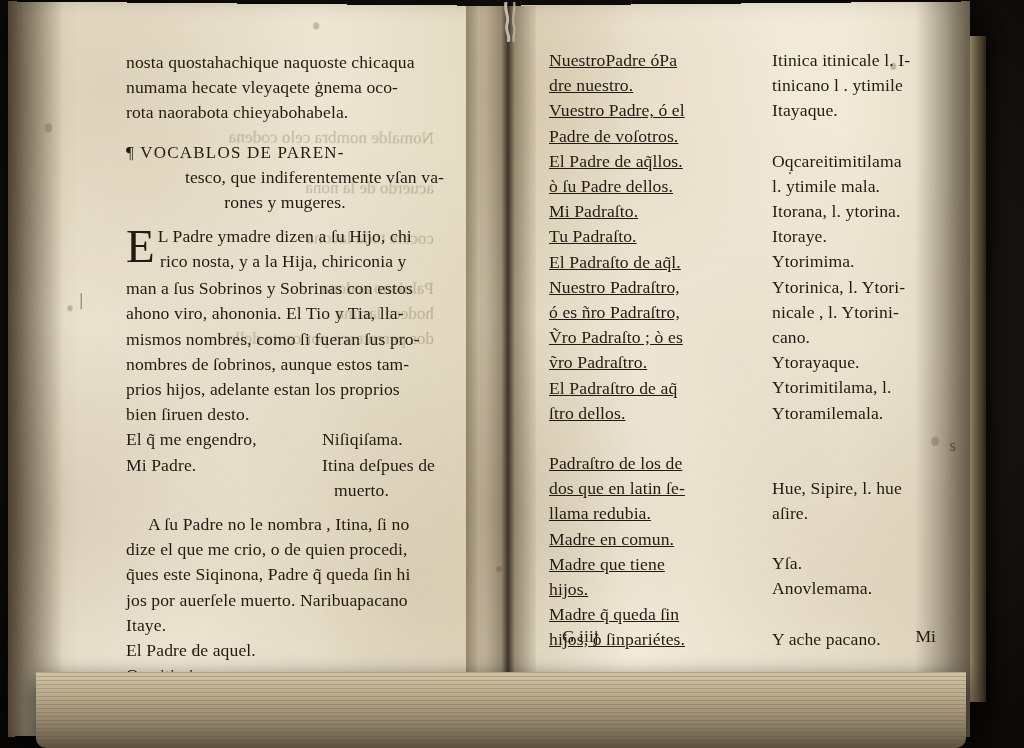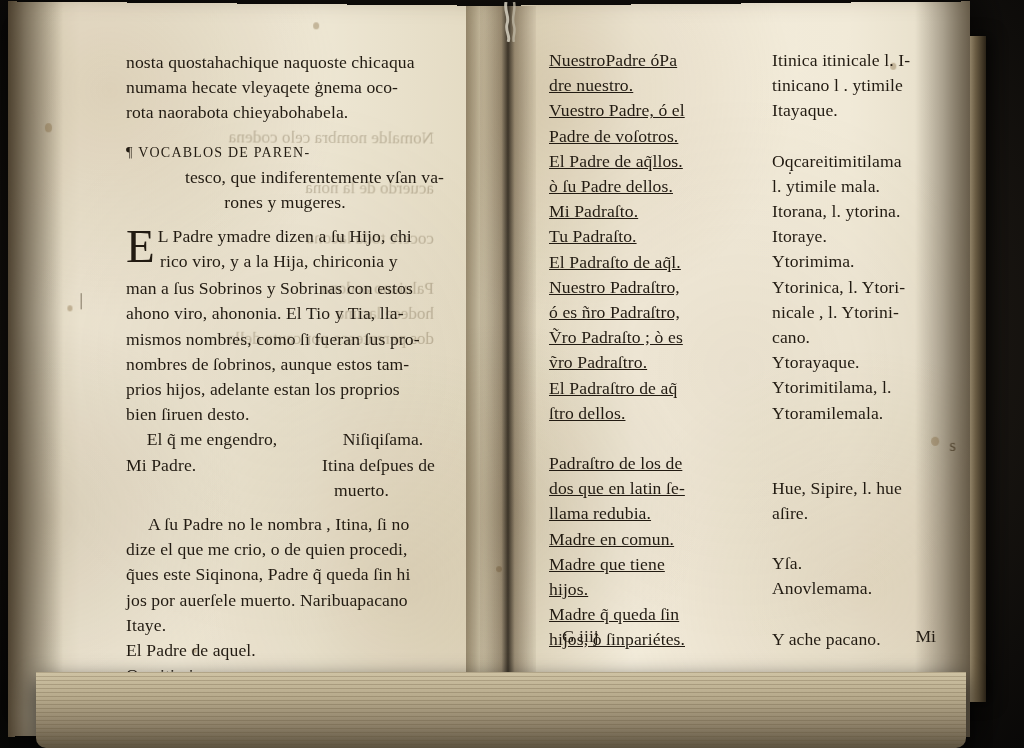--- a/index.html
+++ b/index.html
@@ -130,21 +130,21 @@
   }
   #right-col2 {
     left: 758px;
     top: 42px;
     width: 180px;
   }
   .line { white-space: nowrap; }
   .heading {
     font-variant: small-caps;
     letter-spacing: 1.2px;
-    font-size: 14px;
+    font-size: 17px;
   }
   .center { text-align: center; }
   .blank { height: 14px; }
   .smallgap { height: 9px; }
   .dropcap-para {
     position: relative;
     min-height: 52px;
   }
   .dropcap {
     float: left;
@@ -302,30 +302,30 @@
 
       <div class="line heading"><span>¶</span>&nbsp;<span>VOCABLOS DE PAREN-</span></div>
       <div class="line" style="text-align:right;font-family:Liberation Serif, serif;">tesco, que indiferentemente vſan va-</div>
       <div class="line center">rones y mugeres.</div>
 
       <div class="smallgap"></div>
 
       <div class="dropcap-para">
         <span class="dropcap">E</span>
         <div class="line">L Padre ymadre dizen a ſu Hijo, chi</div>
-        <div class="line" style="padding-left:34px;">rico viro, y a la Hija, chiriconia y</div>
+        <div class="line" style="padding-left:34px;">rico nosta, y a la Hija, chiriconia y</div>
       </div>
       <div class="line">man a ſus Sobrinos y Sobrinas con estos</div>
       <div class="line">ahono viro, ahononia. El Tio y Tia, lla-</div>
       <div class="line">mismos nombres, como ſi fueran ſus pro-</div>
       <div class="line">nombres de ſobrinos, aunque estos tam-</div>
       <div class="line">prios hijos, adelante estan los proprios</div>
       <div class="line">bien ſiruen desto.</div>
 
-      <div style="display:flex;justify-content:center;">
+      <div style="display:flex;">
         <div style="width:196px;">El q̃ me engendro,</div>
         <div>Niſiqiſama.</div>
       </div>
       <div style="display:flex;">
         <div style="width:196px;">Mi Padre.</div>
         <div>Itina deſpues  de</div>
       </div>
       <div style="display:flex;">
         <div style="width:196px;"></div>
         <div style="padding-left:12px;">muerto.</div>

